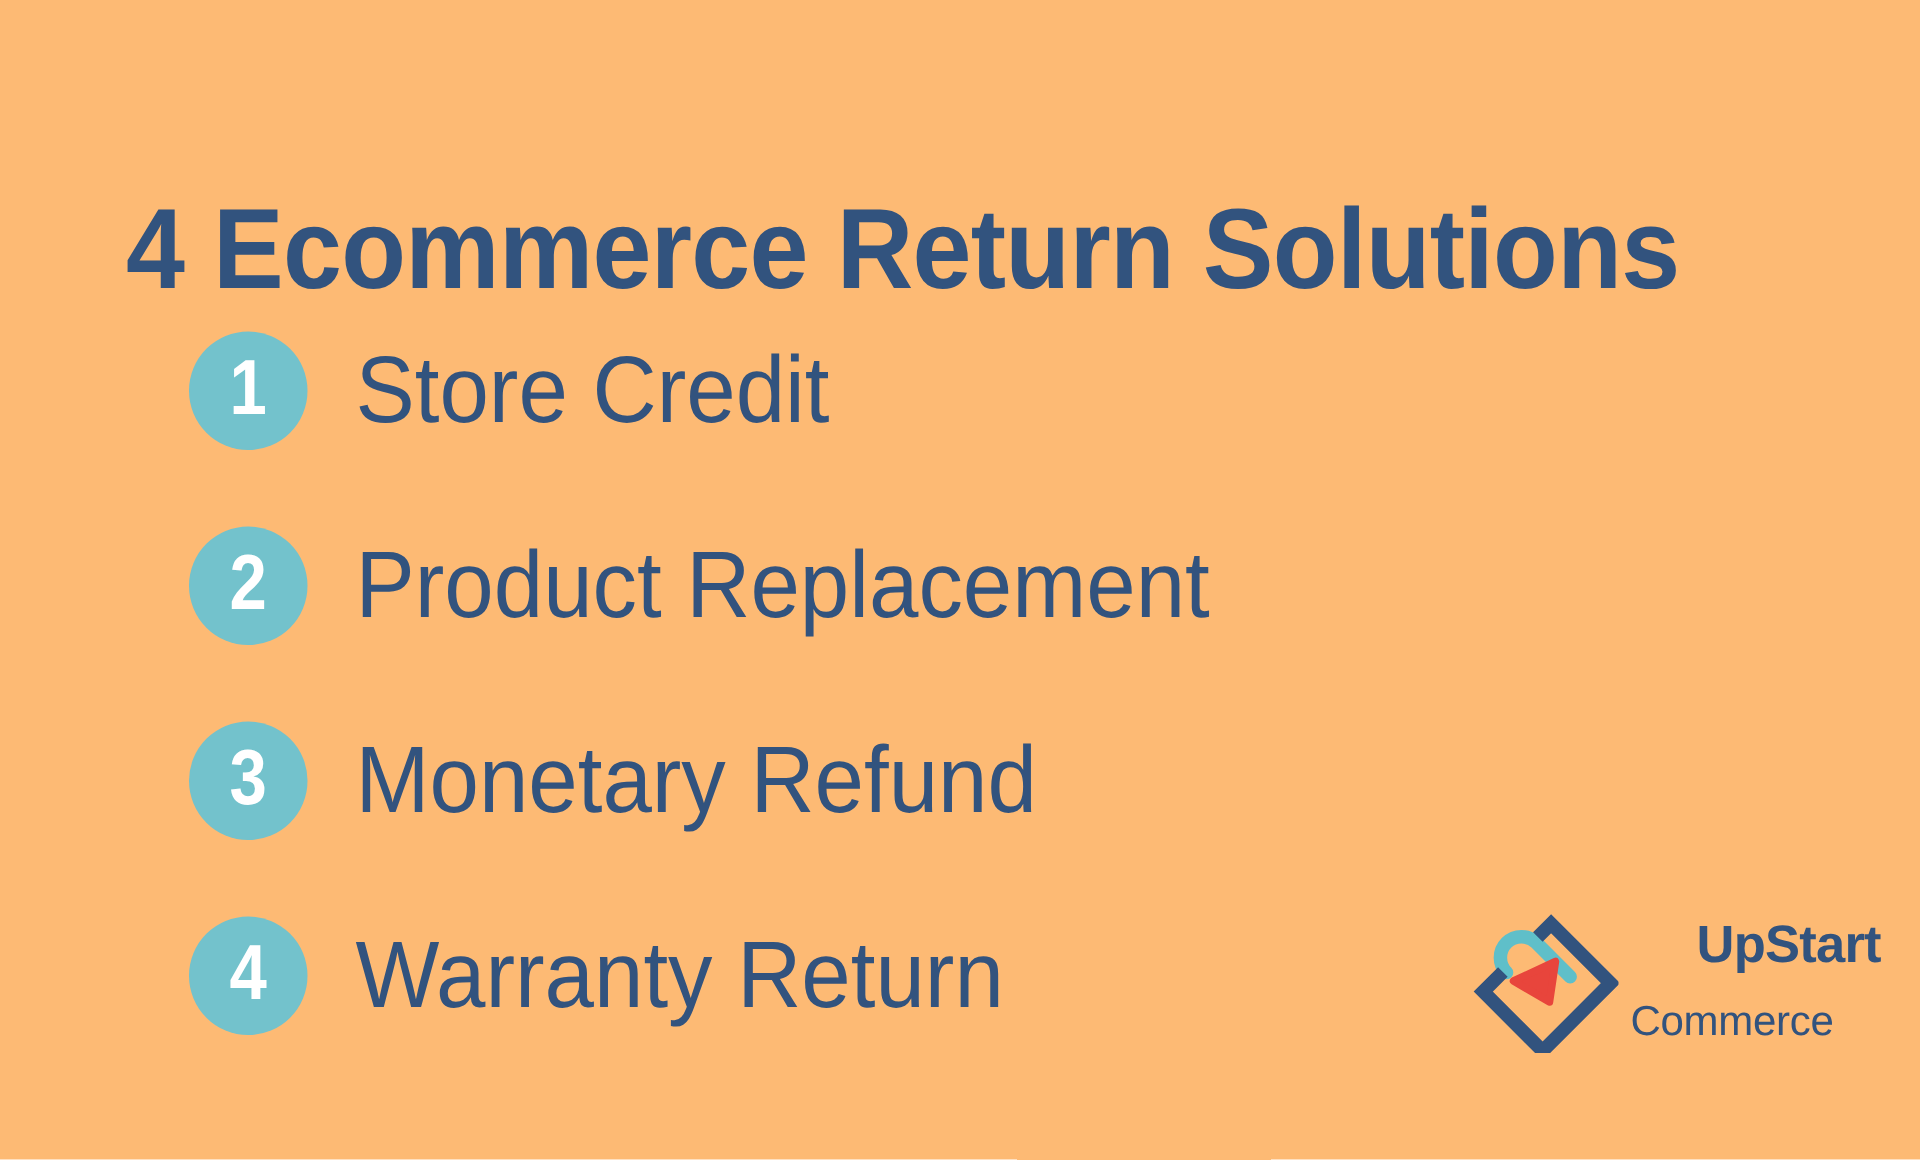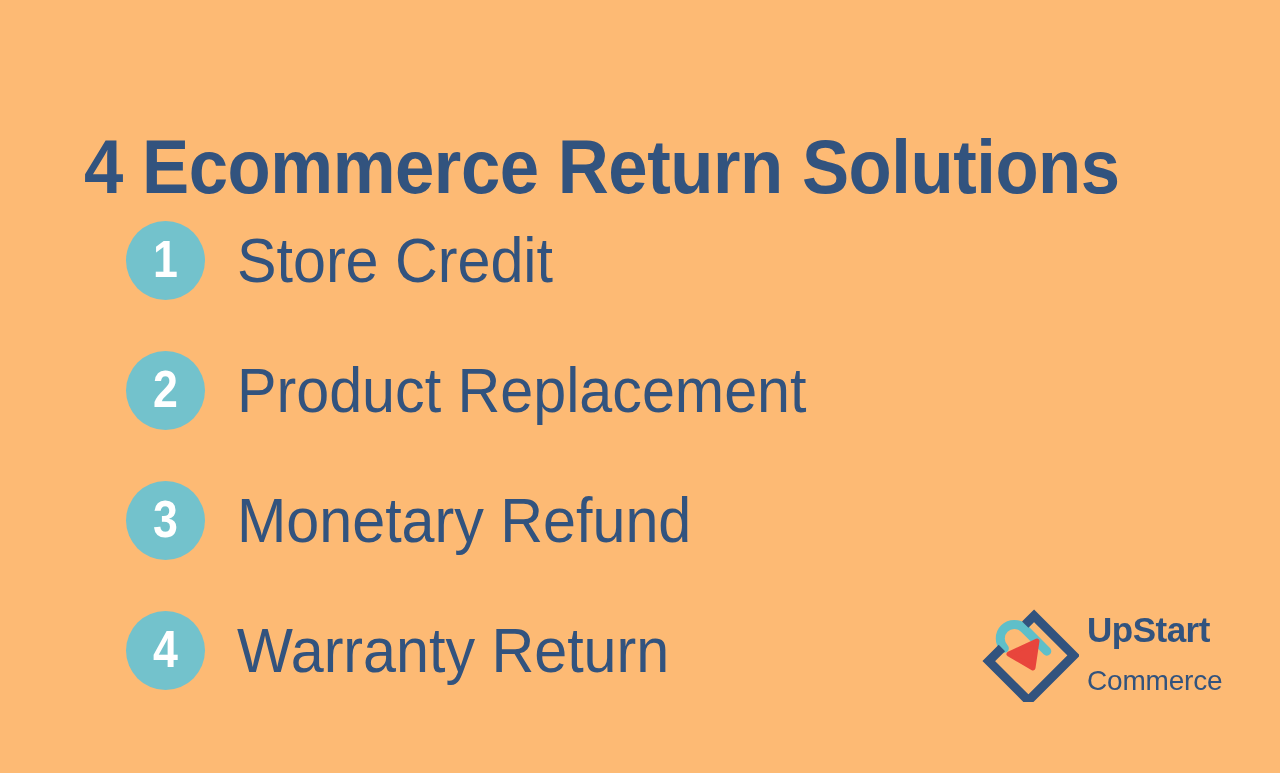--- a/index.html
+++ b/index.html
@@ -110,20 +110,21 @@
     justify-content: center;
     line-height: 1;
   }
 
   .logo-name {
     font-size: 35px;
     font-weight: bold;
     color: #32537E;
     letter-spacing: -0.5px;
     line-height: 1.02;
+    margin-left: 44px;
   }
 
   .logo-tagline {
     font-size: 28px;
     font-weight: normal;
     color: #32537E;
     letter-spacing: -0.2px;
     line-height: 1.05;
     margin-top: 18px;
   }

